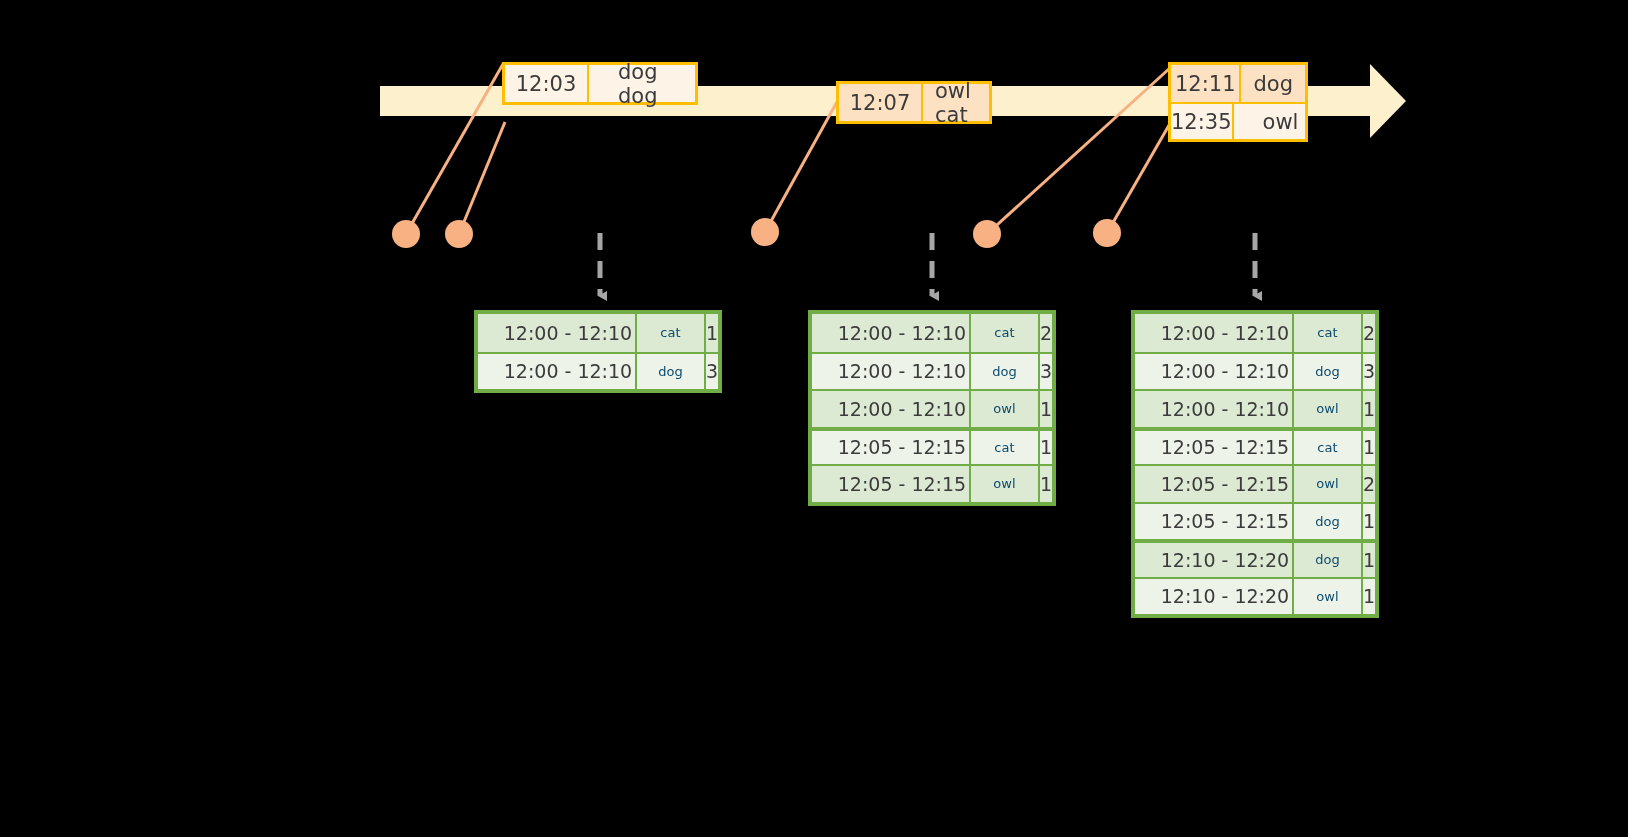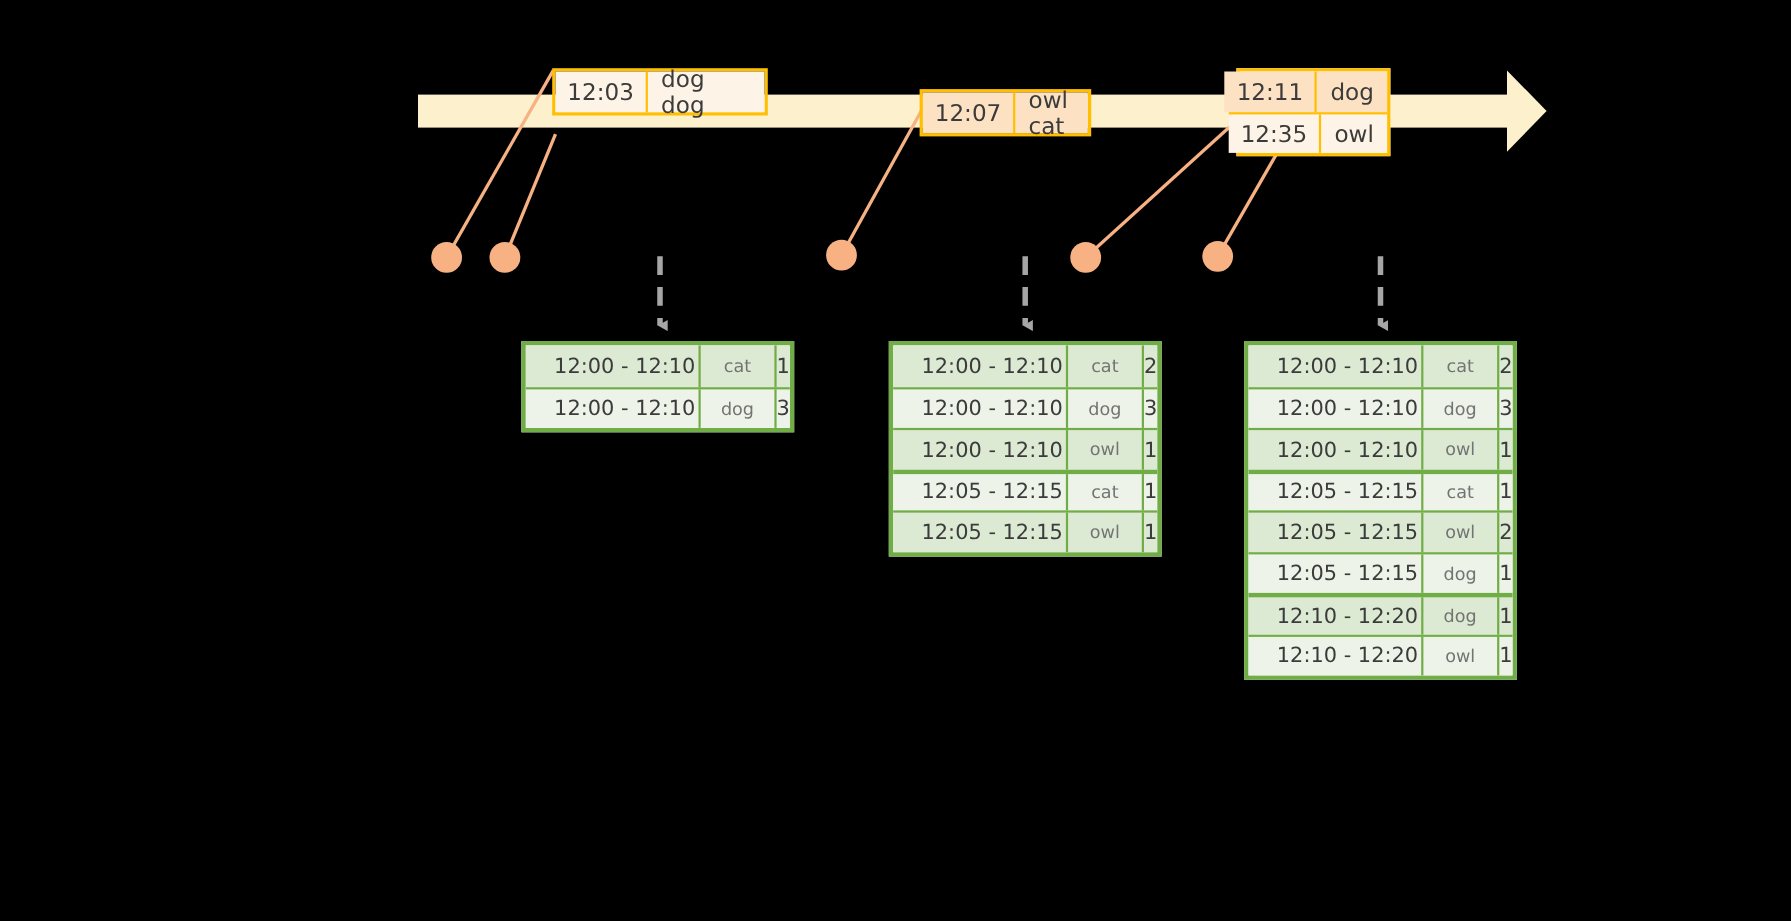--- a/index.html
+++ b/index.html
@@ -35,38 +35,38 @@
     display:flex;flex-direction:column;
     background:#fff;
   }
   .event-row{
     display:flex;
     height:37px;
     box-sizing:border-box;
   }
   .event-row + .event-row{border-top:2px solid #ffbf00;}
   .event-row.odd{background:#fde1c3;}
-  .event-row.even{background:#fdf3e7;}
+  .event-row.even{background:#fdf3e7;gap:17px;}
   .ev-time{
     width:84px;
     border-right:2px solid #ffbf00;
     box-sizing:border-box;
     display:flex;align-items:center;justify-content:center;
     font-size:21px;color:#3b3b3b;
   }
   .ev-payload{
     flex:1;
     display:flex;align-items:center;justify-content:center;
     font-size:21px;color:#3b3b3b;
     padding:0 12px;
   }
 
   #event-box-1{left:502px;top:62px;width:196px;}
   #event-box-2{left:836px;top:81px;width:156px;}
-  #event-box-3{left:1124px;top:62px;width:140px;align-items:flex-end;}
+  #event-box-3{left:1168px;top:62px;width:140px;}
 
   
   .dot{
     position:absolute;
     width:28px;height:28px;border-radius:50%;
     background:#f7b183;
   }
   svg.connectors{
     position:absolute;left:0;top:0;
     width:1628px;height:837px;
@@ -94,21 +94,21 @@
     border-right:2px solid #70ad47;
     box-sizing:border-box;
     display:flex;align-items:center;justify-content:center;
     font-size:19px;color:#3b3b3b;margin-left:23px;
   }
   .res-key{
     width:72px;
     border-right:2px solid #70ad47;
     box-sizing:border-box;
     display:flex;align-items:center;justify-content:center;
-    font-size:16px;color:#737373;
+    font-size:13px;color:#0c4a6e;
   }
   .res-count{
     flex:1;
     display:flex;align-items:center;justify-content:center;
     font-size:19px;color:#3b3b3b;
   }
 
   #result-table-1{left:474px;top:310px;width:248px;}
   #result-table-2{left:808px;top:310px;width:248px;}
   #result-table-3{left:1131px;top:310px;width:248px;}

